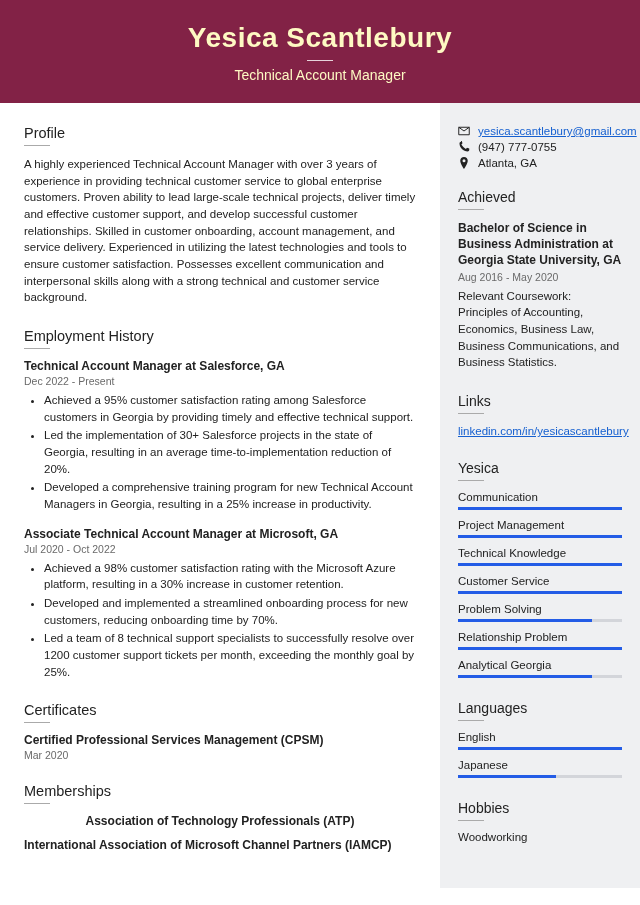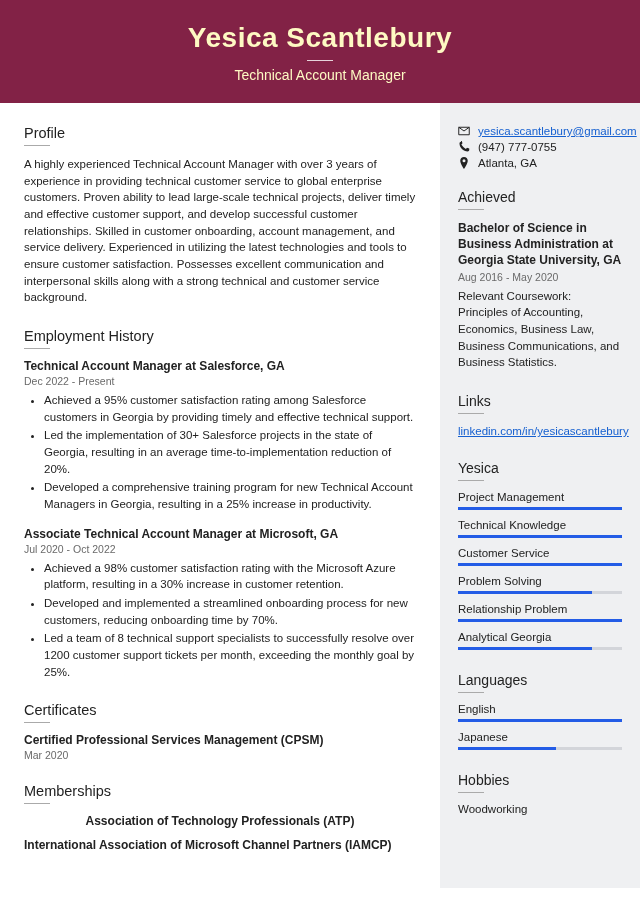--- a/index.html
+++ b/index.html
@@ -140,20 +140,26 @@
       <h2>Links</h2>
       <div class="sec-rule"></div>
       <div class="links" id="links"><a href="#">linkedin.com/in/yesicascantlebury</a></div>
     </div>
 
     <div class="section">
       <h2>Yesica</h2>
       <div class="sec-rule"></div>
       <div id="skills">
           <div class="skill">
+            <div class="skill-label">Communication</div>
+            <div class="bar">
+              <div class="bar-fill" style="width: 100%;"></div>
+            </div>
+          </div>
+          <div class="skill">
             <div class="skill-label">Project Management</div>
             <div class="bar">
               <div class="bar-fill" style="width: 100%;"></div>
             </div>
           </div>
           <div class="skill">
             <div class="skill-label">Technical Knowledge</div>
             <div class="bar">
               <div class="bar-fill" style="width: 100%;"></div>
             </div>

